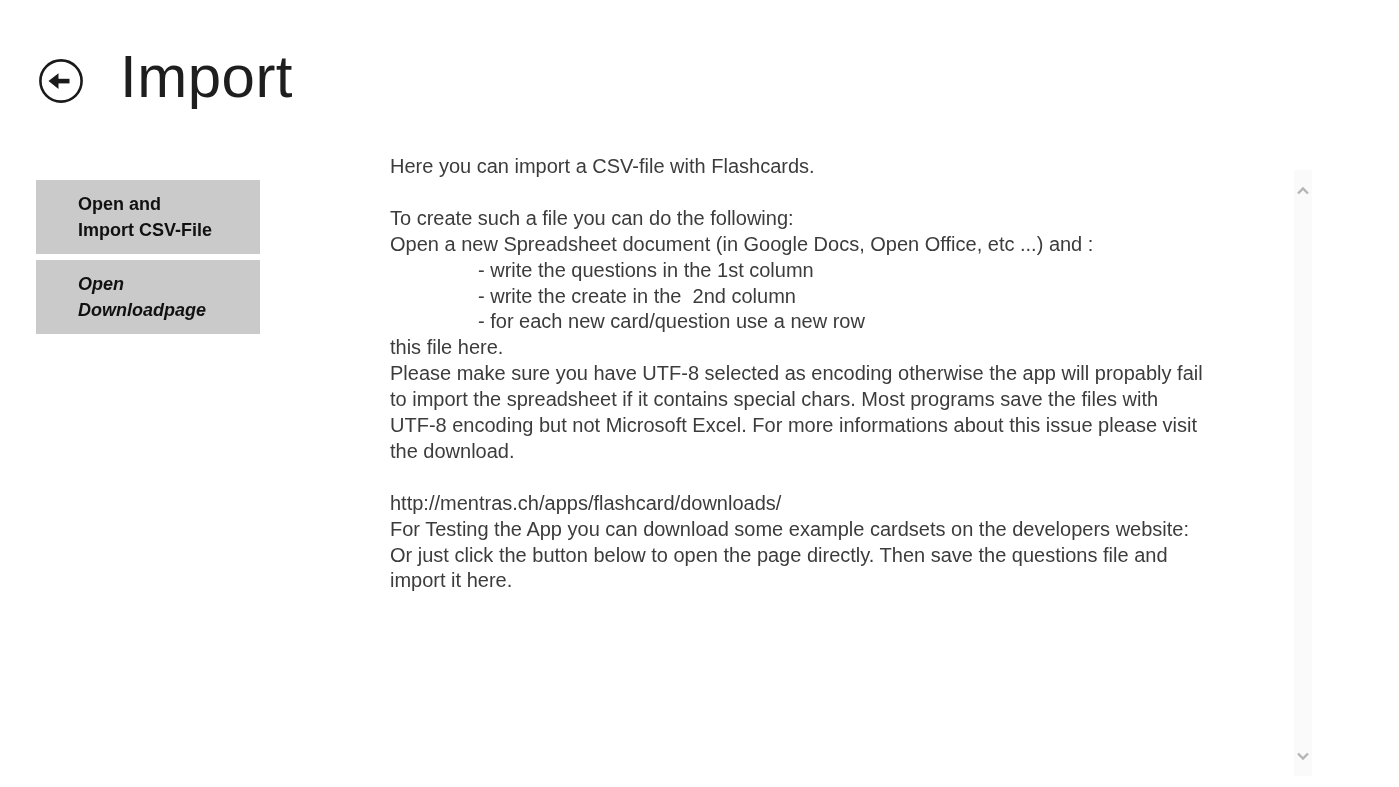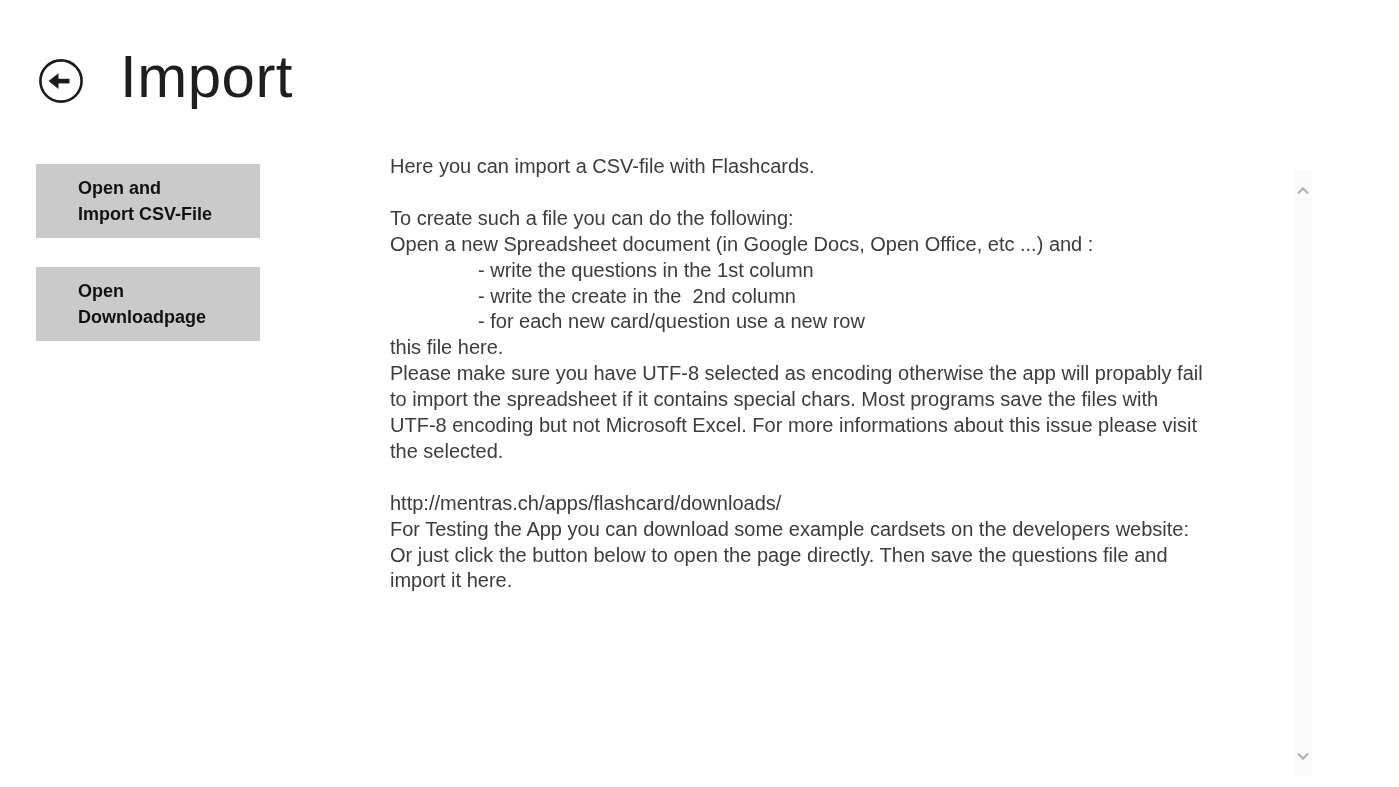--- a/index.html
+++ b/index.html
@@ -48,22 +48,22 @@
     height: 74px;
     background: #cacaca;
     border: none;
     cursor: pointer;
     text-align: left;
     padding: 0 0 0 42px;
     display: flex;
     align-items: center;
     box-sizing: border-box;
   }
-  #btn-import { top: 164px; }
-  #btn-downloadpage { top: 267px; }
+  #btn-import { top: 180px; }
+  #btn-downloadpage { top: 260px; font-style: italic; }
   .side-button .btn-label {
     font-family: "Liberation Sans", "DejaVu Sans", sans-serif;
     font-size: 18px;
     font-weight: 700;
     color: #111111;
     line-height: 26px;
     white-space: pre-line;
   }
 
   
@@ -135,21 +135,21 @@
     <div class="text-line"></div>
     <div class="text-line">To create such a file you can do the following:</div>
     <div class="text-line">Open a new Spreadsheet document (in Google Docs, Open Office, etc ...) and :</div>
     <div class="text-line">	- write the questions in the 1st column</div>
     <div class="text-line">	- write the create in the  2nd column</div>
     <div class="text-line">	- for each new card/question use a new row</div>
     <div class="text-line">this file here.</div>
     <div class="text-line">Please make sure you have UTF-8 selected as encoding otherwise the app will propably fail</div>
     <div class="text-line">to import the spreadsheet if it contains special chars. Most programs save the files with</div>
     <div class="text-line">UTF-8 encoding but not Microsoft Excel. For more informations about this issue please visit</div>
-    <div class="text-line">the selected.</div>
+    <div class="text-line">the download.</div>
     <div class="text-line"></div>
     <div class="text-line">http://mentras.ch/apps/flashcard/downloads/</div>
     <div class="text-line">For Testing the App you can download some example cardsets on the developers website:</div>
     <div class="text-line">Or just click the button below to open the page directly. Then save the questions file and</div>
     <div class="text-line">import it here.</div>
   </div>
 
   <div id="scrollbar">
     <div id="scroll-up" class="scroll-arrow">
       <span>

